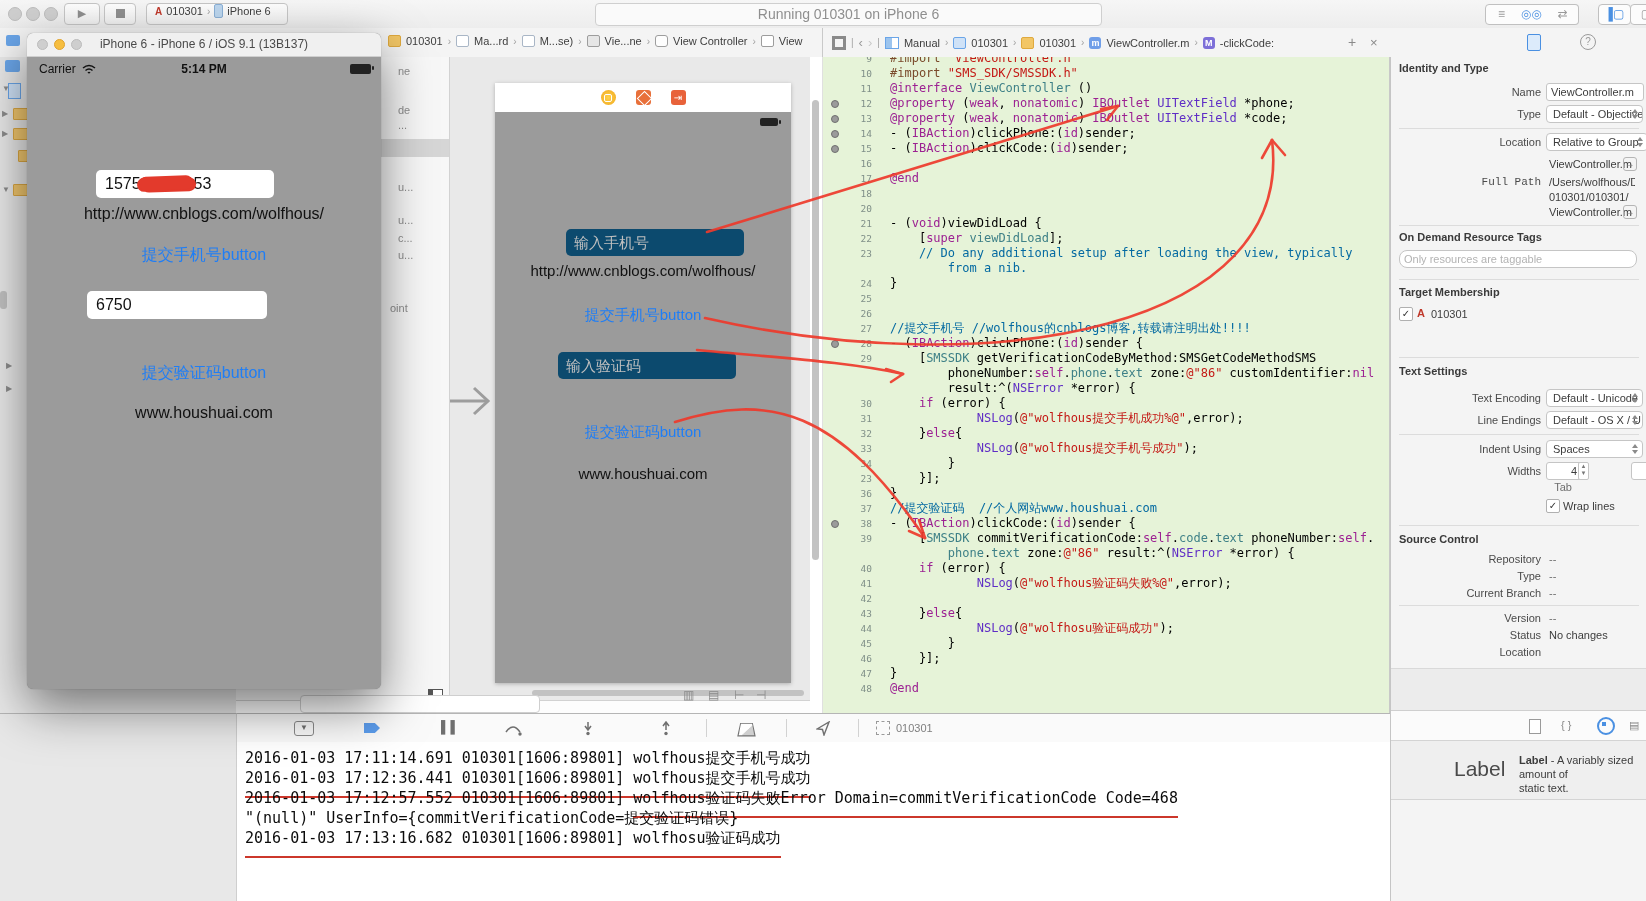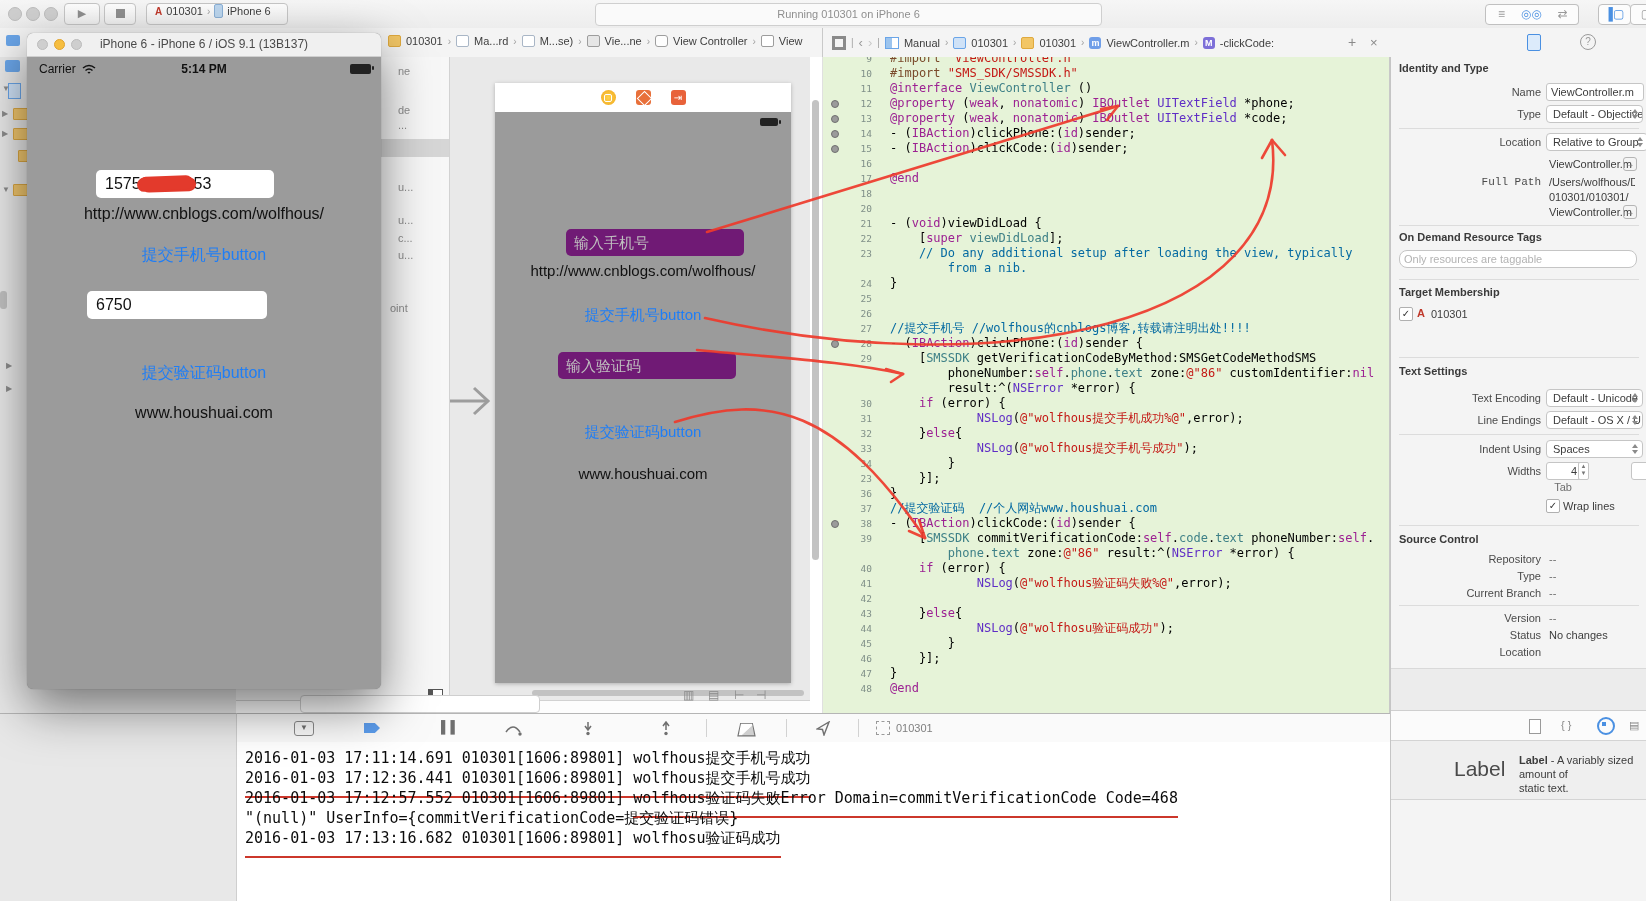--- a/index.html
+++ b/index.html
@@ -3,21 +3,21 @@
 <meta charset="utf-8">
 <style>
   html,body{margin:0;padding:0;background:#d8d8d8;}
   #root{position:relative;width:1646px;height:901px;background:#fff;font-family:"Liberation Sans",sans-serif;overflow:hidden;font-size:12px;color:#222;}
   .a{position:absolute;}
   
   #toolbar{left:0;top:0;width:1646px;height:28px;background:linear-gradient(#f6f6f6,#ededed);border-bottom:1px solid #c3c3c3;}
   .tl{width:12px;height:12px;border-radius:50%;background:#cfcfcf;border:1px solid #bdbdbd;top:7px;}
   .tbtn{height:20px;border:1px solid #c6c6c6;border-radius:4px;background:linear-gradient(#fdfdfd,#f1f1f1);top:3px;color:#8f8f8f;text-align:center;}
   #schemecap{display:flex;align-items:center;gap:4px;padding:0 8px;font-size:11px;color:#444;}
-  #statusbox{left:595px;top:3px;width:505px;height:21px;border:1px solid #cfcfcf;border-radius:4px;background:#fafafa;color:#8f8f8f;font-size:11px;text-align:center;line-height:21px;}
+  #statusbox{left:595px;top:3px;width:505px;height:21px;border:1px solid #cfcfcf;border-radius:4px;background:#fafafa;color:#8f8f8f;font-size:14px;text-align:center;line-height:21px;}
   .seg{width:31px;height:19px;border:1px solid #c0c0c0;background:#fcfcfc;top:4px;text-align:center;line-height:18px;color:#9a9a9a;}
   
   #jumpbar{left:0;top:28px;width:1646px;height:29px;background:#f4f4f4;border-bottom:1px solid #c9c9c9;}
   .crumbs{display:flex;align-items:center;gap:5px;font-size:11px;color:#3e3e3e;white-space:nowrap;}
   .csep{color:#a3a3a3;font-size:10px;}
   .ci{display:inline-block;width:11px;height:10px;border-radius:2px;}
   .ci-folder{background:#f2c666;border:1px solid #dfa93e;}
   .ci-doc{background:#fff;border:1px solid #a9b6c6;}
   .ci-win{background:#e6e6e6;border:1px solid #9d9d9d;}
   .ci-vc{background:#fdfdfd;border:1px solid #9d9d9d;border-radius:3px;}
@@ -31,21 +31,21 @@
   .fold{display:inline-block;width:13px;height:10px;background:#f3c86e;border:1px solid #dca843;border-radius:1px;}
   
   #ibpane{left:236px;top:57px;width:574px;height:656px;background:#e9e9e9;}
   #iboutline{left:0;top:0;width:213px;height:643px;background:#f7f7f7;border-right:1px solid #d2d2d2;}
   .oitem{position:absolute;left:162px;color:#8d8d8d;font-size:11px;}
   #ibbottom{left:0;top:643px;width:574px;height:13px;background:#fdfdfd;border-top:1px solid #d2d2d2;}
   .ibico{color:#8a8a8a;font-size:12px;}
   #vc-card{left:259px;top:26px;width:296px;height:600px;background:#fff;box-shadow:0 1px 4px rgba(0,0,0,.25);}
   #vc-head{height:29px;background:#fff;display:flex;align-items:center;justify-content:center;gap:20px;}
   #vc-screen{position:absolute;left:0;top:29px;width:296px;height:571px;background:#9b9b9b;}
-  .ios-field{position:absolute;background:#701a75;border-radius:5px;font-size:15px;color:#bfbfbf;line-height:27px;padding-left:8px;box-sizing:border-box;}
+  .ios-field{position:absolute;background:#0c4a6e;border-radius:5px;font-size:15px;color:#bfbfbf;line-height:27px;padding-left:8px;box-sizing:border-box;}
   .ios-btn{position:absolute;width:100%;text-align:center;color:#1f7ef6;font-size:15px;}
   .ios-label{position:absolute;width:100%;text-align:center;color:#111;font-size:15px;}
   .batt{position:absolute;width:18px;height:8px;background:#222;border-radius:2px;}
   .batt:after{content:"";position:absolute;right:-3px;top:2px;width:2px;height:4px;background:#222;border-radius:1px;}
   
   #editor{left:810px;top:57px;width:579px;height:656px;background:#e6f3d8;border-right:1px solid #c8c8c8;overflow:hidden;}
   #scrollstrip{left:0;top:0;width:12px;height:656px;background:#fff;border-right:1px solid #e0e0e0;}
   #scrollhandle{left:2px;top:43px;width:7px;height:460px;background:#c3c3c3;border-radius:4px;}
   #codelines{position:absolute;left:12px;top:-6px;width:566px;font-family:"DejaVu Sans Mono",monospace;font-size:12px;line-height:15px;}
   .crow{display:flex;height:15px;white-space:pre;}

